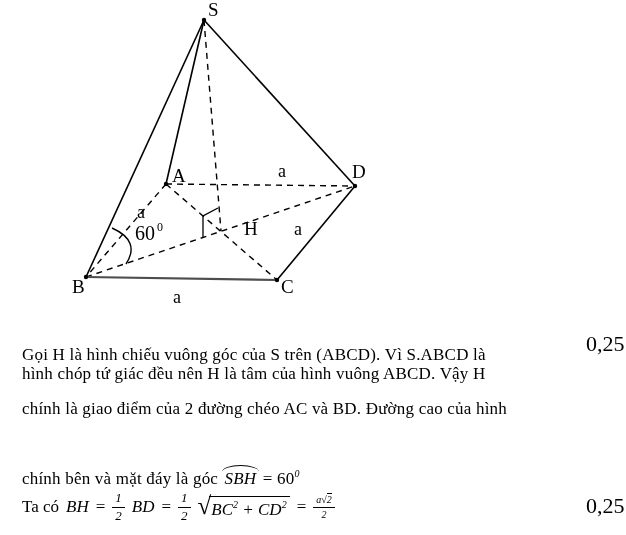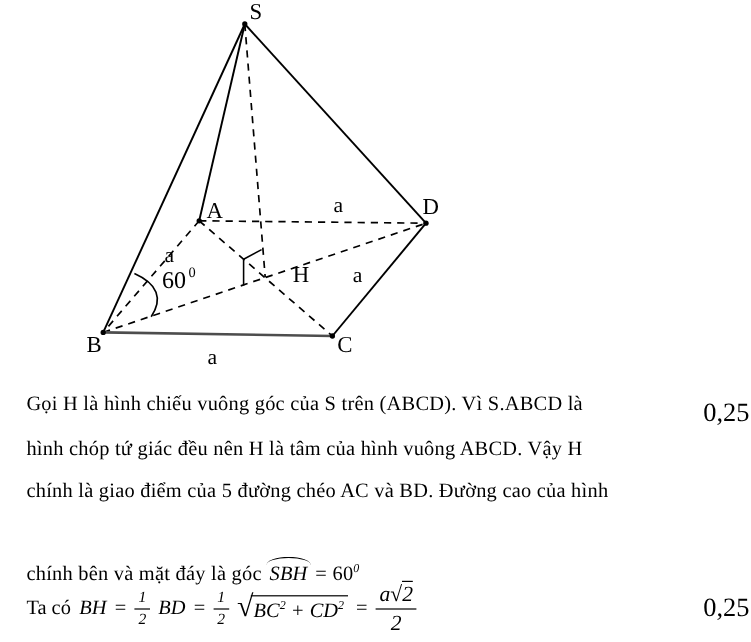--- a/index.html
+++ b/index.html
@@ -102,23 +102,23 @@
     <g font-size="18">
       <text x="278" y="177">a</text>
       <text x="137" y="218">a</text>
       <text x="294" y="235">a</text>
       <text x="173" y="303">a</text>
     </g>
     <text x="135" y="240" font-size="20">60</text>
     <text x="157" y="231" font-size="12">0</text>
   </svg>
 
-  <div class="sol-line" style="top:327px">Gọi H là hình chiếu vuông góc của S trên (ABCD). Vì S.ABCD là</div>
+  <div class="sol-line" style="top:345px">Gọi H là hình chiếu vuông góc của S trên (ABCD). Vì S.ABCD là</div>
   <div class="sol-line" style="top:364px">hình chóp tứ giác đều nên H là tâm của hình vuông ABCD. Vậy H</div>
-  <div class="sol-line" style="top:399px">chính là giao điểm của 5 đường chéo AC và BD. Đường cao của hình</div>
+  <div class="sol-line" style="top:399px">chính là giao điểm của 2 đường chéo AC và BD. Đường cao của hình</div>
 
   <div class="sol-line" style="top:468px">
     <span>chính bên và mặt đáy là góc </span><span class="hat"><span>SBH</span></span>
     <span>=</span>
     <span>60</span><sup>0</sup>
   </div>
 
   <div class="formula">
     <span>Ta có</span>
     <span class="math">BH</span>
@@ -135,21 +135,21 @@
     </span>
     <span class="sqrt">
       <span class="sign">√</span>
       <span class="radicand">
         <span>BC</span><sup>2</sup>
         <span>+</span>
         <span>CD</span><sup>2</sup>
       </span>
     </span>
     <span>=</span>
-    <span class="frac" style="font-size:18px">
+    <span class="frac" style="font-size:10px">
       <span class="num"><span>a</span><span class="rsign">√</span><span class="rline">2</span></span>
       <span class="den">2</span>
     </span>
   </div>
 
   <div class="mark" style="top:331px">0,25</div>
   <div class="mark" style="top:493px">0,25</div>
 
 </div>
 

